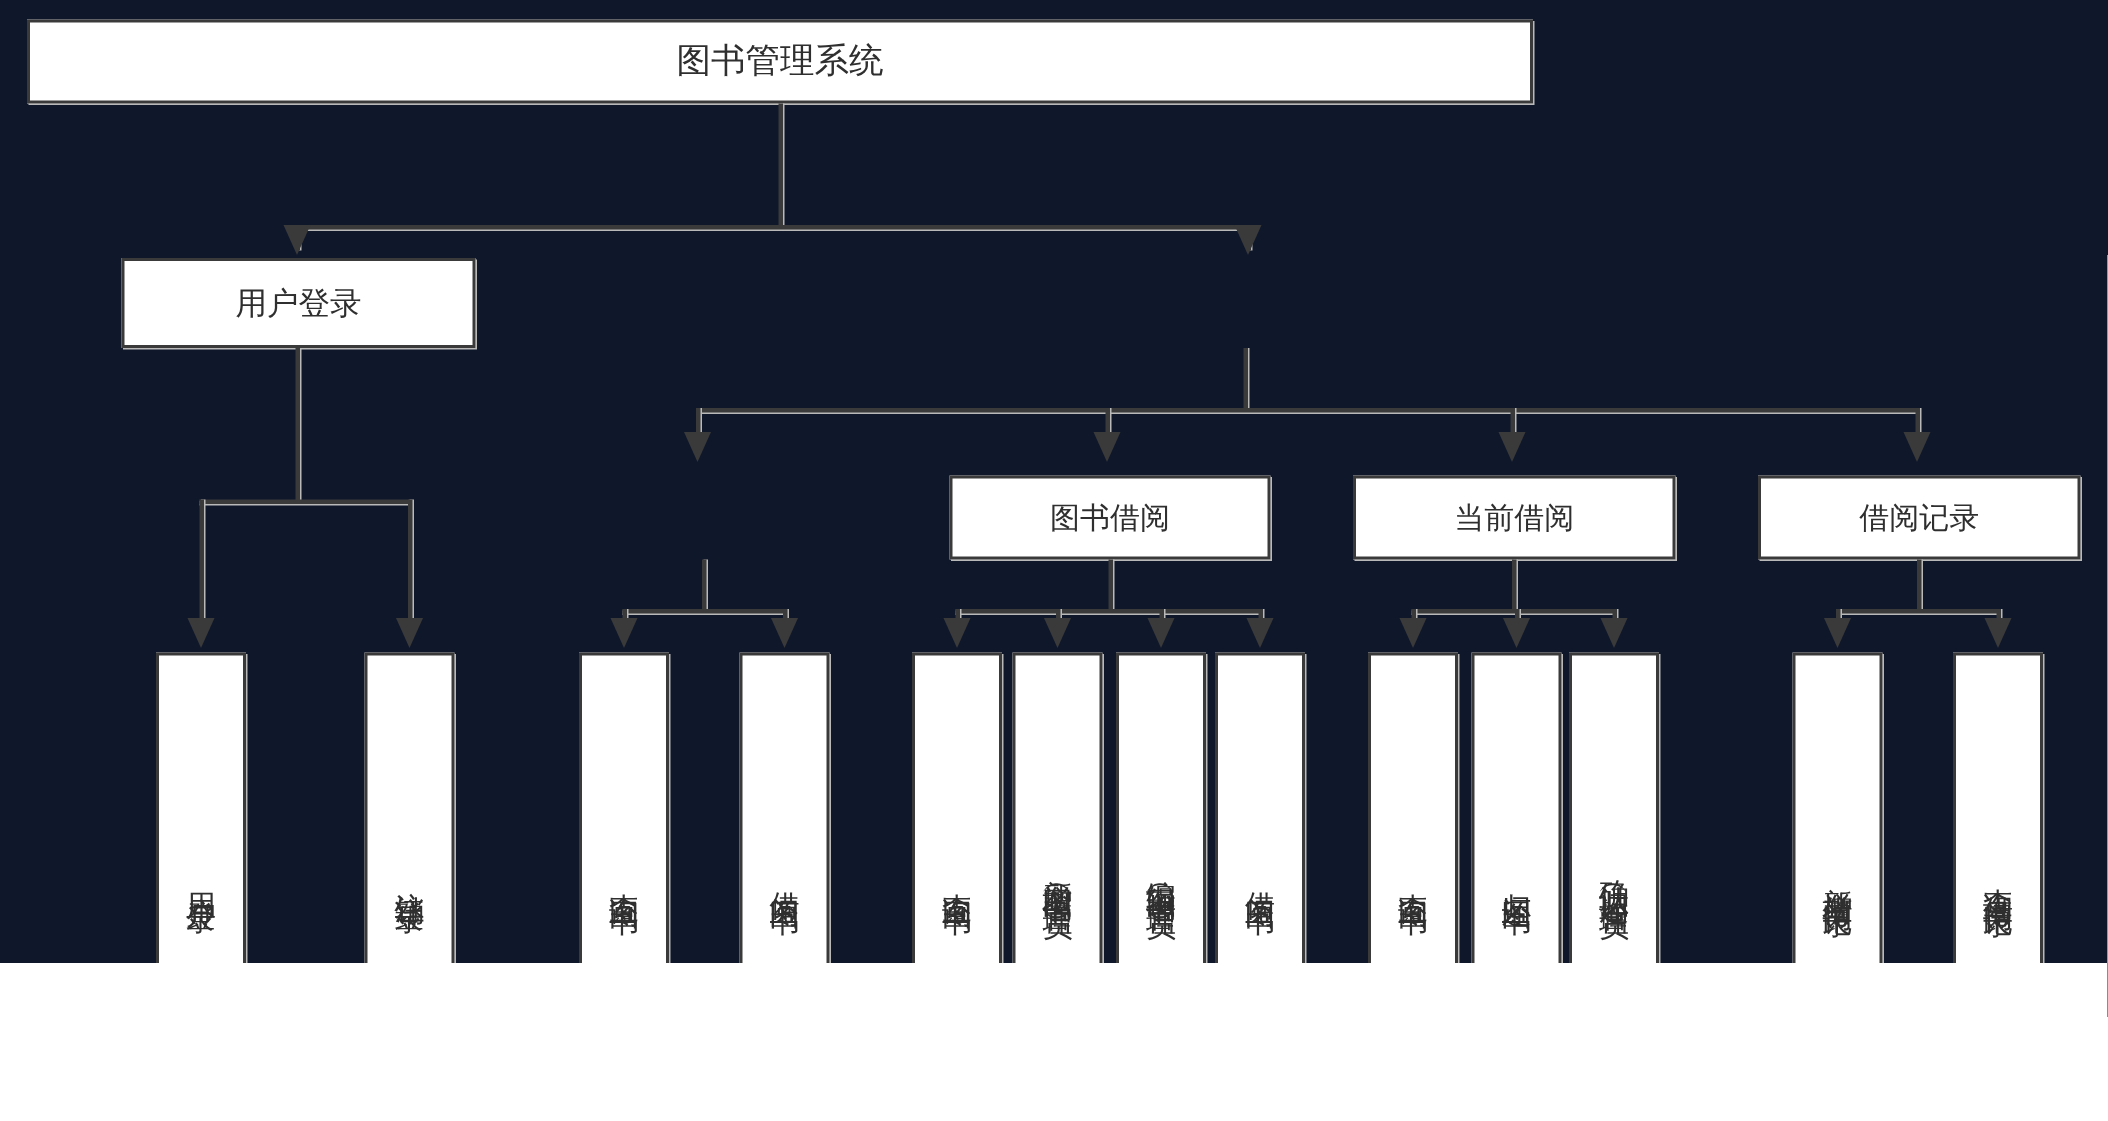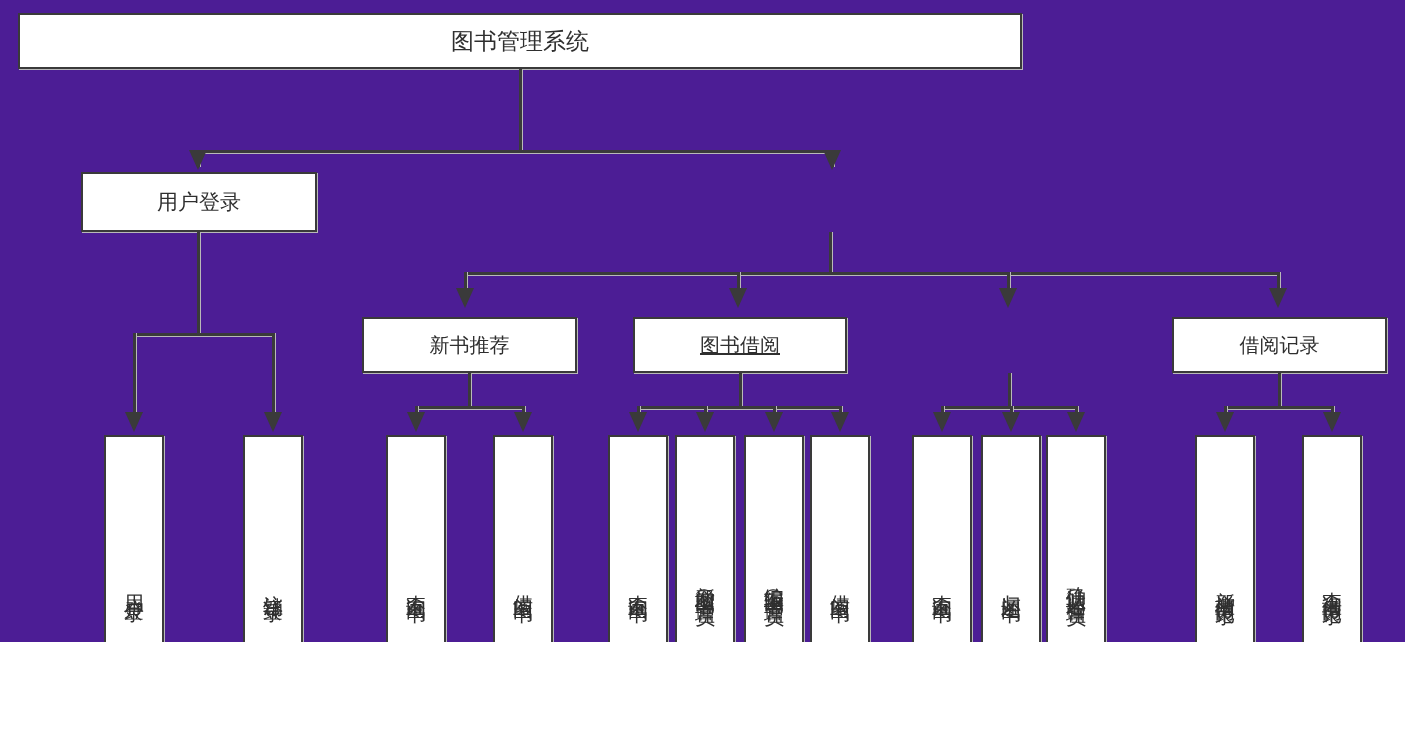--- a/index.html
+++ b/index.html
@@ -4,21 +4,21 @@
 <style>
   html,body{margin:0;padding:0;background:#ffffff;}
   body{
     font-family:"DejaVu Sans","Liberation Sans",sans-serif;
     -webkit-font-smoothing:antialiased;
   }
   #canvas{
     position:relative;
     width:1405px;
     height:642px;
-    background:#4c1d95;
+    background:#0f172a;
     overflow:hidden;
   }
 
   
   .node{
     position:absolute;
     box-sizing:border-box;
     background:#ffffff;
     border:2px solid #3a3a3a;
     box-shadow:1px 1px 0 0 #b9b9b9;
@@ -108,25 +108,25 @@
   <div class="ln h shadow-h" style="left:464px;top:272px;width:816px;"></div>
   <div class="ln v shadow-v" style="left:464px;top:272px;height:18px;"></div>
   <div class="ln v shadow-v" style="left:737px;top:272px;height:18px;"></div>
   <div class="ln v shadow-v" style="left:1007px;top:272px;height:18px;"></div>
   <div class="ln v shadow-v" style="left:1277px;top:272px;height:18px;"></div>
   <div class="arrow" style="left:456px;top:288px;"></div>
   <div class="arrow" style="left:729px;top:288px;"></div>
   <div class="arrow" style="left:999px;top:288px;"></div>
   <div class="arrow" style="left:1269px;top:288px;"></div>
 
-  <div class="node lvl2" style="left:362px;top:317px;width:215px;height:56px;">
-    <span>新书推荐</span>
-  </div>
-  <div class="node lvl2" style="left:633px;top:317px;width:214px;height:56px;text-decoration:underline;">
+  <div class="node lvl2" style="left:633px;top:317px;width:214px;height:56px;">
     <span>图书借阅</span>
+  </div>
+  <div class="node lvl2" style="left:902px;top:317px;width:215px;height:56px;">
+    <span>当前借阅</span>
   </div>
   <div class="node lvl2" style="left:1172px;top:317px;width:215px;height:56px;">
     <span>借阅记录</span>
   </div>
 
   <div class="ln v shadow-v" style="left:468px;top:373px;height:36px;"></div>
   <div class="ln h shadow-h" style="left:415px;top:406px;width:110px;"></div>
   <div class="ln v shadow-v" style="left:415px;top:406px;height:10px;"></div>
   <div class="ln v shadow-v" style="left:522px;top:406px;height:10px;"></div>
   <div class="arrow" style="left:407px;top:412px;"></div>

